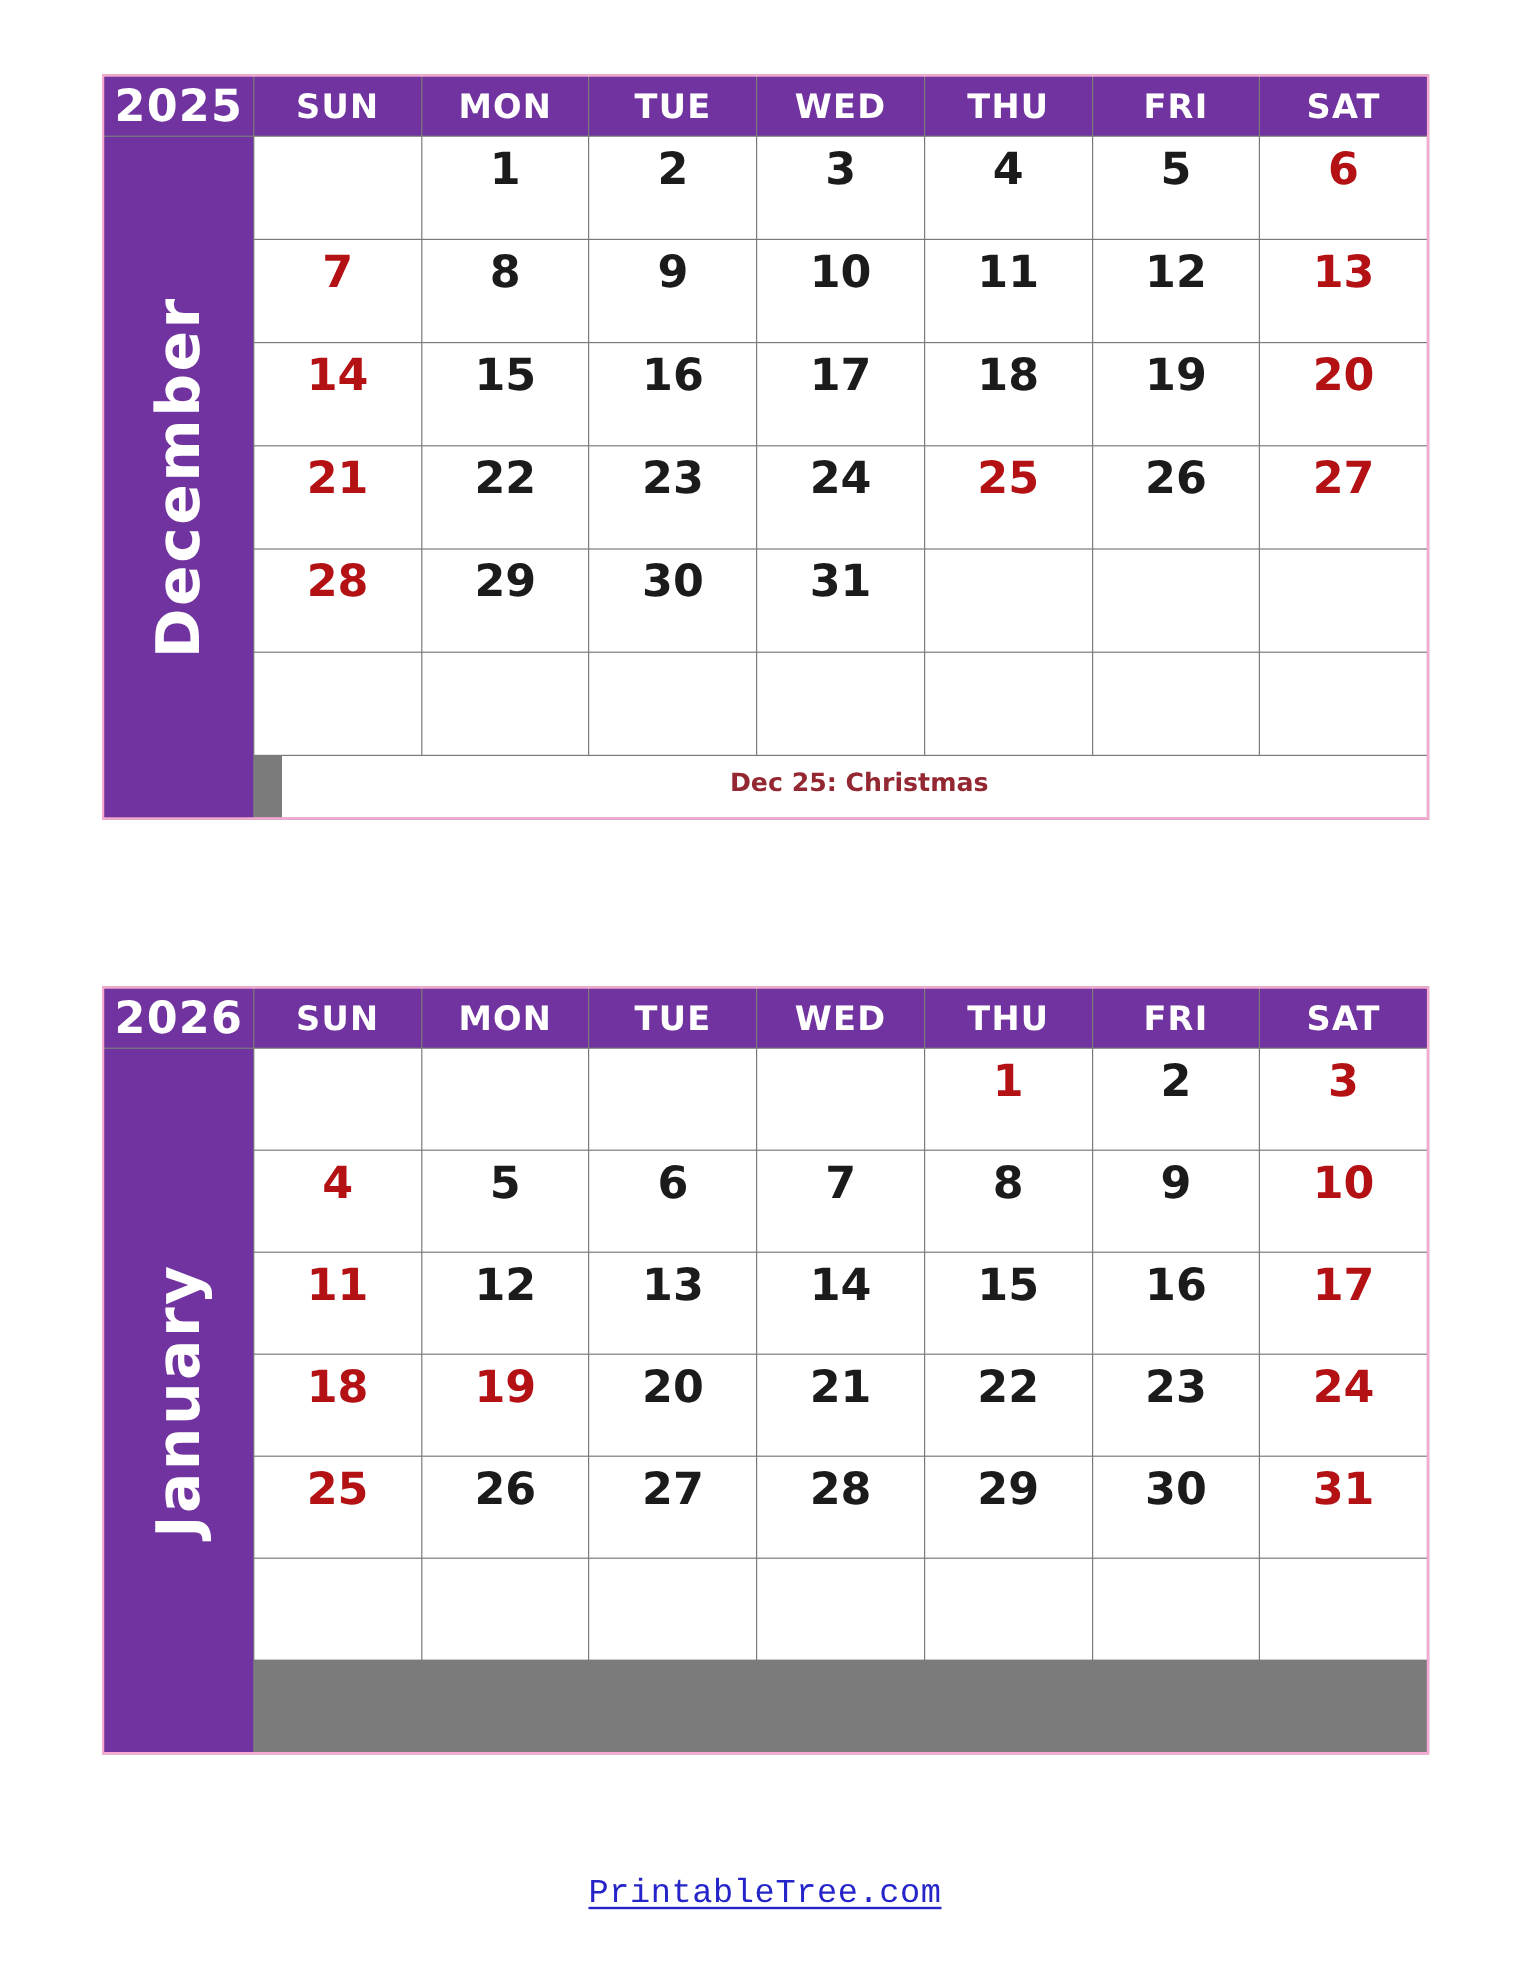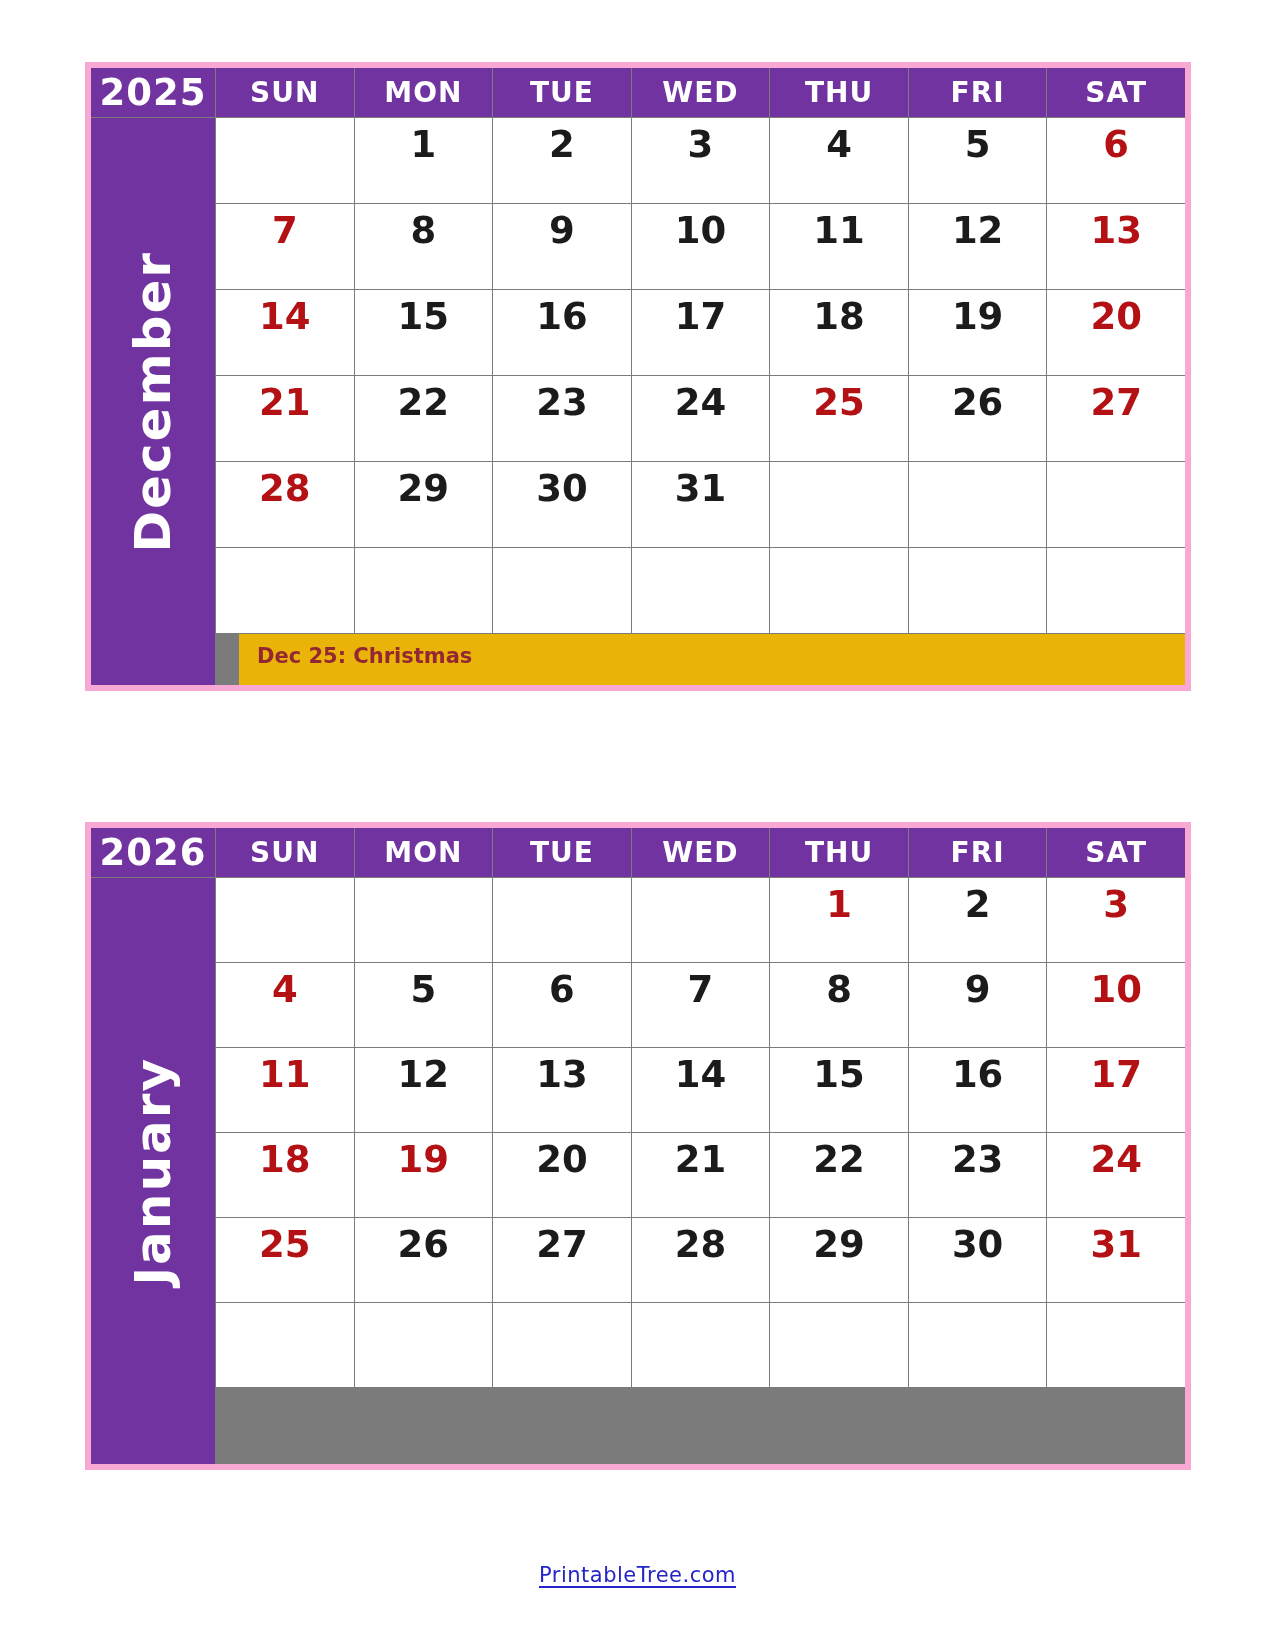--- a/index.html
+++ b/index.html
@@ -16,22 +16,23 @@
     width: 1106px;
   }
   .cal-0 { top: 62px; }
   .cal-1 { top: 822px; }
 
   .grid {
     display: grid;
     grid-template-columns: 124px repeat(7, 1fr);
     background: #7b7b7b;           
     gap: 1px;
-    border: 6px solid #f9a8d4;
+    border: 2px solid #f9a8d4;
     width: 100%;
+    text-align: center;
   }
   .cal-0 .grid { grid-template-rows: 49px repeat(6, 85px) 51px; }
   .cal-1 .grid { grid-template-rows: 49px repeat(6, 84px) 76px; }
 
   .hcell {
     background: #7133A0;
     color: #ffffff;
     display: flex; align-items: center; justify-content: center;
     font-weight: bold;
   }
@@ -63,42 +64,43 @@
     justify-content: center;
     align-items: flex-start;
     padding-top: 8px;
     line-height: 1;
   }
   .cell.red { color: #B31114; }
 
   .notes {
     grid-column: 2 / -1;
     grid-row: 8;
-    background: #eab308;
+    background: #ffffff;
     padding: 8px 10px 4px 18px;
     margin-left: 23px;
   }
   .note-line {
     color: #942832;
     font-weight: bold;
     font-size: 21px;
     line-height: 1.4;
   }
 
   .footer-link {
     position: absolute;
     top: 1563px;
     left: 0; right: 0;
     text-align: center;
-    font-size: 21px;
+    font-size: 28px;
     color: #2424C8;
     text-decoration: underline;
     text-underline-offset: 4px;
     cursor: pointer;
     letter-spacing: 0.5px;
+    font-family: Liberation Mono, monospace;
   }
 </style>
 </head>
 <body>
 
 <section class="cal cal-0">
   <div class="grid">
     <div class="hcell year">2025</div>
     <div class="hcell dow">SUN</div>
     <div class="hcell dow">MON</div>

